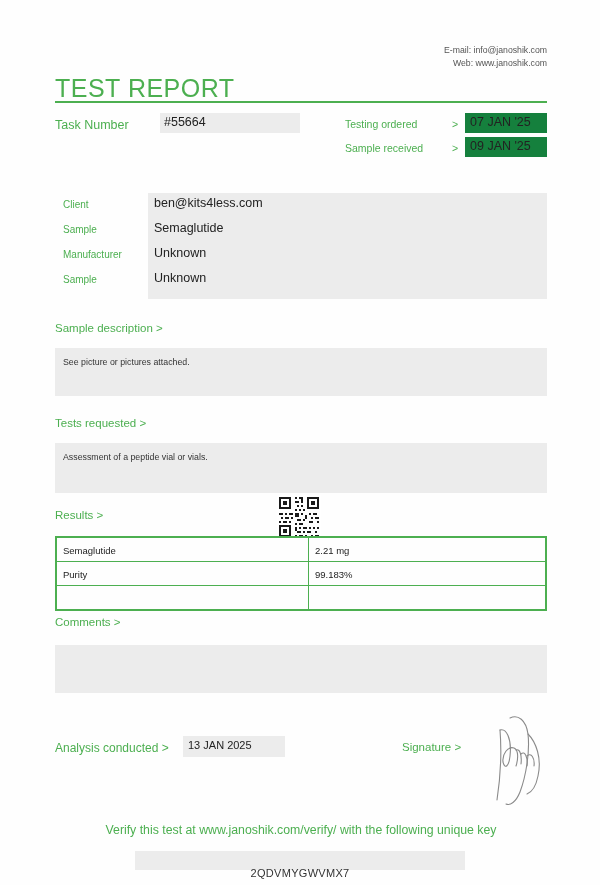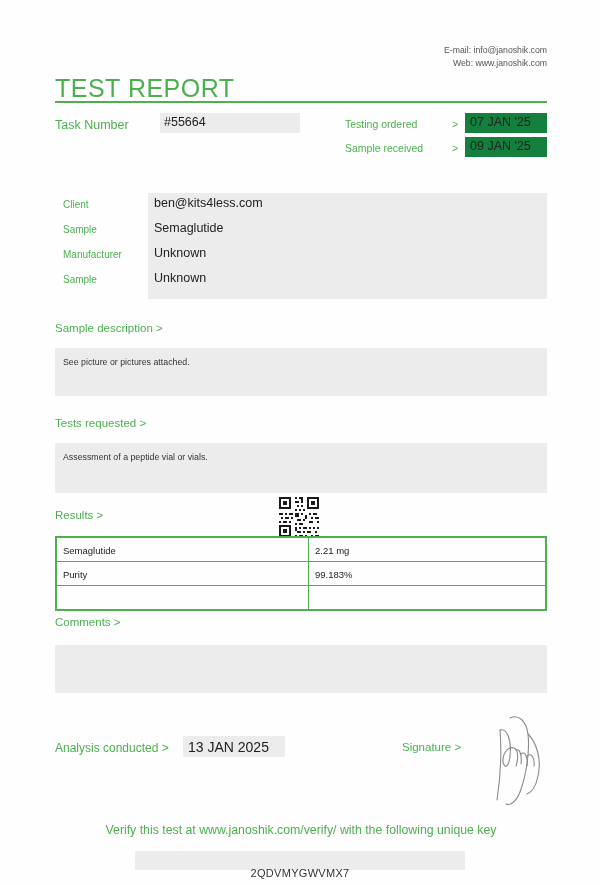--- a/index.html
+++ b/index.html
@@ -239,21 +239,21 @@
     font-size: 12px;
     color: #4caf50;
   }
   .analysis-value {
     position: absolute;
     left: 183px;
     top: 736px;
     width: 102px;
     height: 21px;
     background: #ececec;
-    font-size: 14px;
+    font-size: 11px;
     color: #222;
     padding: 3px 0 0 5px;
     box-sizing: border-box;
   }
   .sig-label {
     position: absolute;
     left: 402px;
     top: 741px;
     font-size: 11.5px;
     color: #4caf50;

